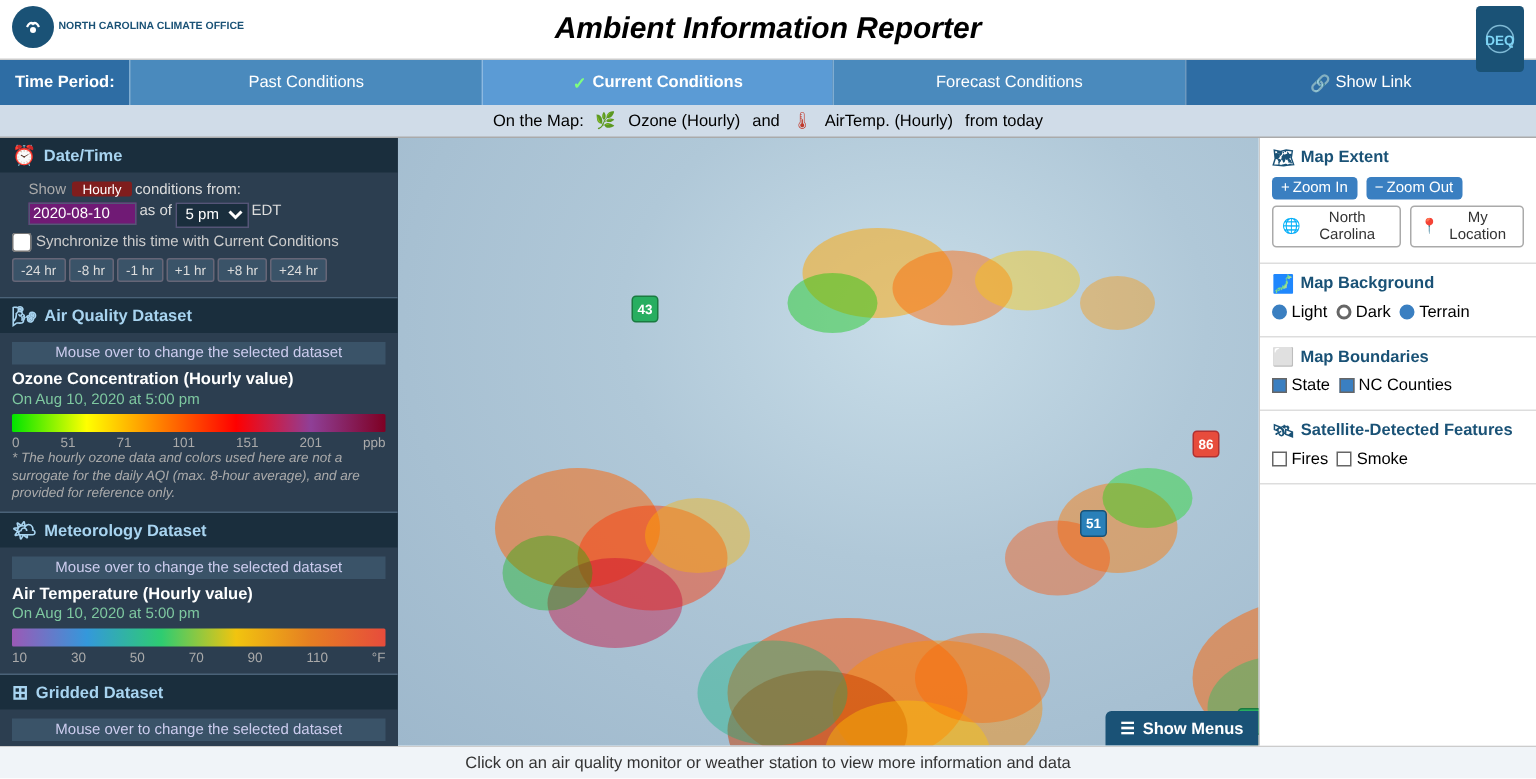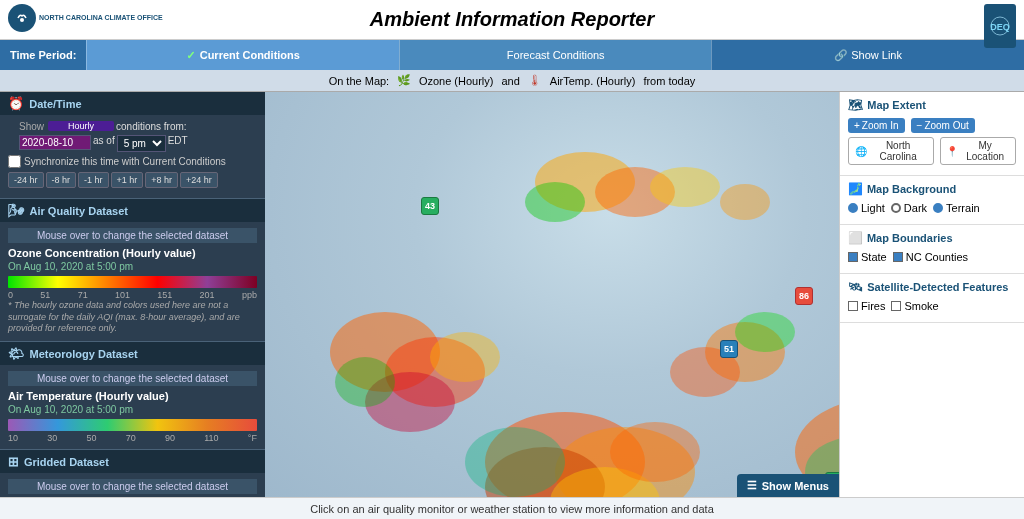--- a/index.html
+++ b/index.html
@@ -38,21 +38,21 @@
     .panel-section-body { padding: 6px 8px; }
     .dataset-mouse-note { background: #3a5368; text-align: center; font-size: 10px; color: #cce; padding: 2px; margin-bottom: 4px; }
     .row-label { font-size: 11px; color: #ddd; margin-bottom: 2px; }
     .row-value { font-size: 10px; color: #aaa; margin-bottom: 4px; }
     .green-text { color: #7ec8a0; }
     select.small-select { font-size: 10px; padding: 1px 2px; background: #1a2e3d; color: #fff; border: 1px solid #557; }
     
     
     .time-ctrl { display: flex; align-items: flex-start; font-size: 10px; color: #ddd; margin-bottom: 3px; flex-wrap: wrap; gap: 2px; margin-left: 11px; }
     .time-ctrl label { color: #aaa; margin-right: 2px; }
-    .hourly-badge { background: #4c1d95; color: #fff; font-size: 9px; padding: 0 20px; border-radius: 2px; cursor: pointer; }
+    .hourly-badge { background: #7f1d1d; color: #fff; font-size: 9px; padding: 0 7px; border-radius: 2px; cursor: pointer; }
     .sync-check { display: flex; align-items: center; gap: 3px; font-size: 10px; color: #ccc; margin-bottom: 4px; }
     .hr-btns { display: flex; flex-wrap: wrap; gap: 2px; margin-bottom: 4px; }
     .hr-btn { background: #3a5368; color: #ddd; border: 1px solid #667; font-size: 9px; padding: 2px 5px; border-radius: 2px; cursor: pointer; }
     
     
     .gradient-bar { height: 12px; margin: 4px 0 2px 0; position: relative; }
     .gradient-bar-inner { height: 100%; border-radius: 1px; }
     .gradient-labels { display: flex; justify-content: space-between; font-size: 9px; color: #aaa; }
     
     .ozone-gradient { background: linear-gradient(to right, #00e400, #ffff00, #ff7e00, #ff0000, #8f3f97, #7e0023); }
@@ -121,20 +121,21 @@
       <svg width="20" height="20" viewBox="0 0 20 20">
           <circle cx="10" cy="10" r="9" fill="#1a5276" stroke="#7eb8d4" stroke-width="1"></circle>
           <text x="10" y="14" text-anchor="middle" fill="#7ed6f7" font-size="9" font-weight="bold">DEQ</text>
         </svg>
     </div>
   </div>
 </div>
 
 <div id="navbar">
   <span class="nav-label">Time Period:</span>
+  <div class="nav-btn past">Past Conditions</div>
   <div class="nav-btn active">
     <span class="check-icon">✓</span>
     <span>Current Conditions</span>
   </div>
   <div class="nav-btn forecast">Forecast Conditions</div>
   <div class="nav-btn link">
     <span style="margin-right:3px;">🔗</span>
     <span>Show Link</span>
   </div>
 </div>

